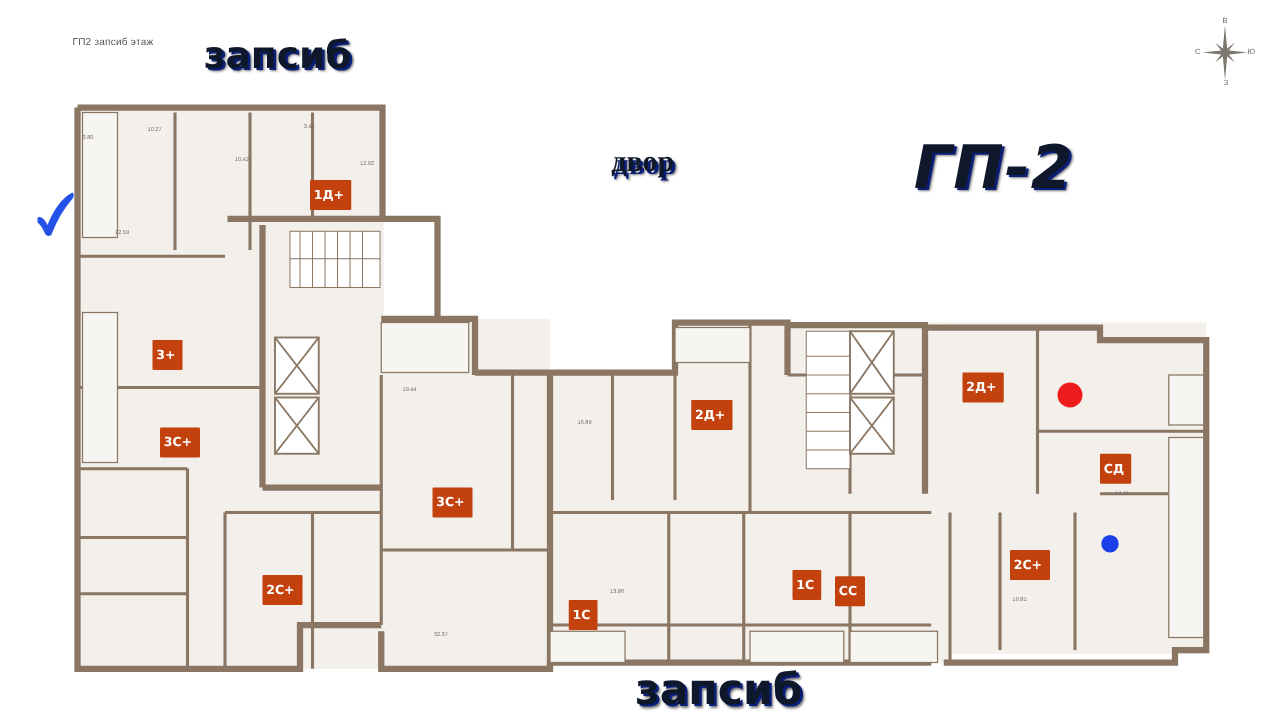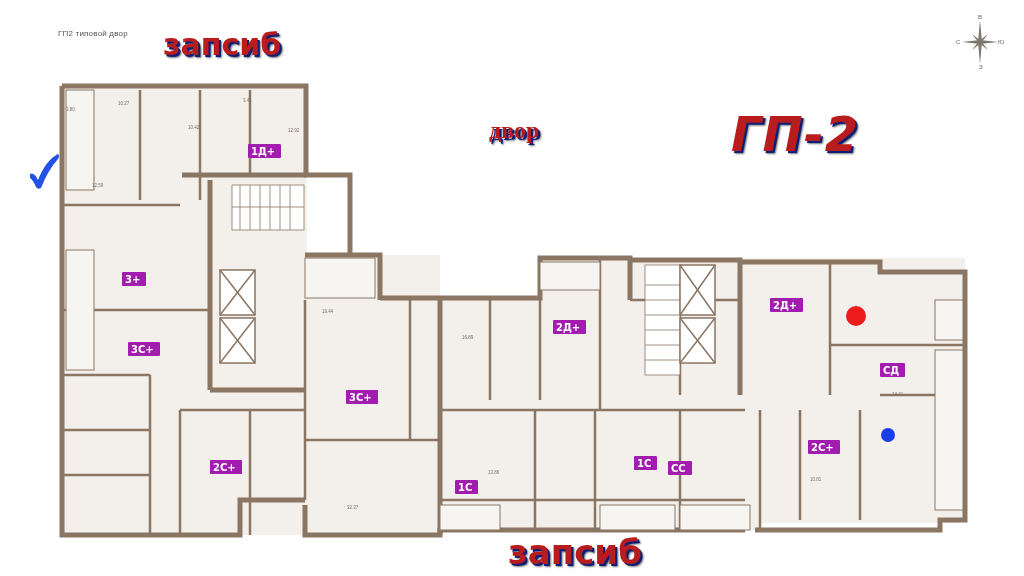--- a/index.html
+++ b/index.html
@@ -3,51 +3,51 @@
 <meta charset="utf-8">
 <style>
   * { box-sizing: border-box; margin: 0; padding: 0; }
   html, body { width: 1024px; height: 576px; overflow: hidden; background: #ffffff; }
   body { position: relative; font-family: "Liberation Sans", sans-serif; }
 
   .subtitle { position: absolute; left: 58px; top: 29px; font-size: 8px; color: #555; letter-spacing: 0.2px; }
 
   .big-label {
     position: absolute; font-family: "DejaVu Sans", sans-serif; font-weight: bold;
-    color: #b91c1c; text-shadow: 2px 2px 0 #0a1f7a, 3px 3px 2px #777;
+    color: #0f172a; text-shadow: 2px 2px 0 #0a1f7a, 3px 3px 2px #777;
     line-height: 1; white-space: nowrap;
   }
   .lbl-zapsib { left: 163px; top: 30px; font-size: 30px; }
   .lbl-dvor { left: 489px; top: 118px; font-size: 24px; font-family: Liberation Serif, serif; }
   .lbl-gp2 { left: 731px; top: 110px; font-size: 48px; letter-spacing: 1px; font-style: italic; }
   .lbl-skver { left: 508px; top: 535px; font-size: 34px; }
 
   .check { position: absolute; left: 26px; top: 152px; width: 36px; height: 40px; }
 
   .compass { position: absolute; left: 952px; top: 14px; width: 56px; height: 58px; }
   .compass span { position: absolute; font-size: 6px; color: #666; }
 
   .plan { position: absolute; left: 0; top: 0; width: 1024px; height: 576px; }
   .wall { fill: none; stroke: #8a7663; }
   .floor { fill: #f3efea; }
   .room-area { position: absolute; font-size: 4.5px; color: #7a6e64; }
 
   .badge {
-    position: absolute; background: #a21caf; color: #fff; border-radius: 1px;
-    display: flex; align-items: center; padding: 0 3px; height: 14px; gap: 3px;
+    position: absolute; background: #c2410c; color: #fff; border-radius: 1px;
+    display: flex; align-items: center; padding: 0 3px; height: 24px; gap: 3px;
   }
   .badge .type { font-size: 10px; font-weight: bold; font-family: "DejaVu Sans", sans-serif; }
   .badge .areas { display: flex; flex-direction: column; font-size: 3.5px; line-height: 4px; color: #ddd; }
 
   .marker { position: absolute; border-radius: 50%; }
 </style>
 </head>
 <body>
 
-<div class="subtitle">ГП2 типовой двор</div>
+<div class="subtitle">ГП2 запсиб этаж</div>
 
 <div class="big-label lbl-zapsib">запсиб</div>
 <div class="big-label lbl-dvor">двор</div>
 <div class="big-label lbl-gp2">ГП-2</div>
 <div class="big-label lbl-skver">запсиб</div>
 
 <svg class="check" viewBox="0 0 36 40">
   <path d="M4 22 Q8 20 12 28 Q20 8 32 2 Q34 4 32 7 Q22 18 15 36 Q12 38 10 35 Q7 28 4 26 Z" fill="#2452e6"></path>
 </svg>
 

